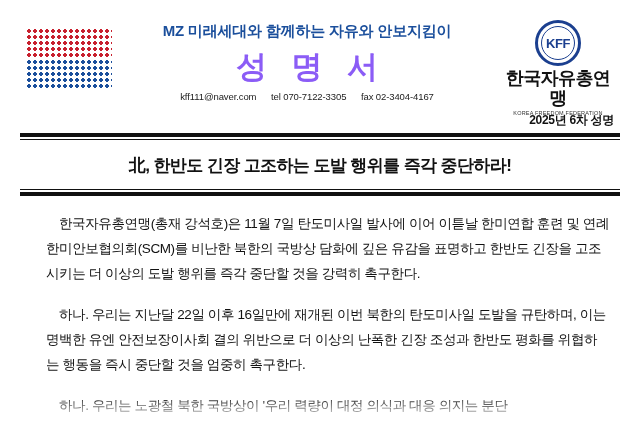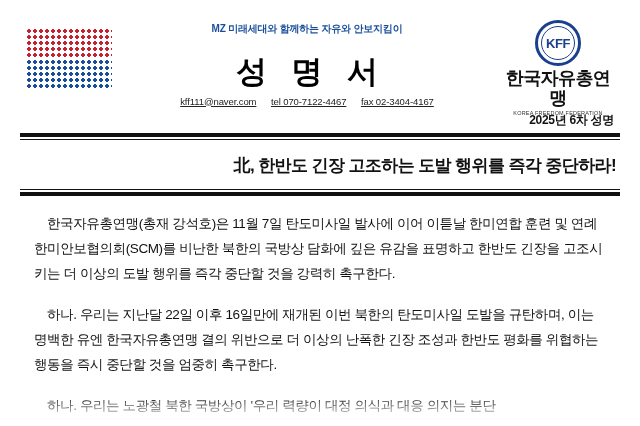--- a/index.html
+++ b/index.html
@@ -53,41 +53,41 @@
       radial-gradient(circle at center, #1b4f9c 42%, transparent 44%) 0 0 / 6px 6px;
   }
 
   
   .center {
     flex: 1 1 auto;
     text-align: center;
     padding-top: 8px;
   }
   .tagline {
-    font-size: 10px;
+    font-size: 15px;
     font-weight: bold;
     color: #1b4f9c;
     letter-spacing: -0.2px;
     margin-bottom: 2px;
   }
   .doc-title {
     font-size: 31px;
     font-weight: bold;
-    color: #000000;
+    color: #8b5cf6;
     letter-spacing: 8px;
     line-height: 1.15;
-    margin: 18px 0 6px 0;
+    margin: 8px 0 6px 0;
     text-indent: 8px;
   }
   .contact {
     font-size: 9.5px;
     color: #222;
     letter-spacing: -0.1px;
   }
-  .contact span { margin: 12px 6px; text-decoration: underline; }
+  .contact span { margin: 12px 6px; }
 
   
   .seal-wrap {
     width: 112px;
     flex: 0 0 auto;
     text-align: center;
     padding-top: 6px;
   }
   .seal {
     width: 46px;
@@ -146,21 +146,21 @@
     margin: 0 20px;
   }
   .rule-thin {
     height: 1px;
     background: #111;
     margin: 2px 20px 0 20px;
   }
 
   
   .headline {
-    text-align: right;
+    text-align: center;
     font-size: 17px;
     font-weight: bold;
     color: #111;
     letter-spacing: -0.6px;
     padding: 14px 24px 12px 24px;
   }
 
   .rule-thin2 {
     height: 1px;
     background: #111;
@@ -173,21 +173,21 @@
   }
 
   
   .body {
     padding: 16px 30px 0 30px;
     font-size: 13.5px;
     line-height: 1.85;
     color: #111;
     letter-spacing: -0.4px;
   }
-  .para { margin: 0 0 16px 4px; text-indent: 13px; }
+  .para { margin: 0 0 16px 16px; text-indent: 13px; }
   .para.last { color: #3a3a3a; }
   .fade {
     position: absolute;
     left: 0;
     bottom: 0;
     width: 640px;
     height: 26px;
     background: linear-gradient(to bottom, rgba(255,255,255,0), #ffffff 85%);
     pointer-events: none;
   }
@@ -202,21 +202,21 @@
     <div class="emblem">
       <div class="half top"></div>
       <div class="half bottom"></div>
     </div>
 
     <div class="center">
       <div class="tagline">MZ 미래세대와 함께하는 자유와 안보지킴이</div>
       <div class="doc-title">성 명 서</div>
       <div class="contact">
         <span>kff111@naver.com</span>
-        <span>tel 070-7122-4467</span>
+        <span>tel 070-7122-3305</span>
         <span>fax 02-3404-4167</span>
       </div>
     </div>
 
     <div class="seal-wrap">
       <div class="seal">
         <span class="seal-text">KFF</span>
       </div>
       <div class="org-name">한국자유총연맹</div>
       <div class="org-name-en">KOREA FREEDOM FEDERATION</div>
@@ -229,19 +229,19 @@
   <div class="rule-thick"></div>
   <div class="rule-thin"></div>
 
   <div class="headline">北, 한반도 긴장 고조하는 도발 행위를 즉각 중단하라!</div>
 
   <div class="rule-thin2"></div>
   <div class="rule-thick2"></div>
 
   <div class="body">
     <p class="para">한국자유총연맹(총재 강석호)은 11월 7일 탄도미사일 발사에 이어 이튿날 한미연합 훈련 및 연례 한미안보협의회(SCM)를 비난한 북한의 국방상 담화에 깊은 유감을 표명하고 한반도 긴장을 고조시키는 더 이상의 도발 행위를 즉각 중단할 것을 강력히 촉구한다.</p>
-    <p class="para">하나. 우리는 지난달 22일 이후 16일만에 재개된 이번 북한의 탄도미사일 도발을 규탄하며, 이는 명백한 유엔 한국자유총연맹 결의 위반으로 더 이상의 난폭한 긴장 조성과 한반도 평화를 위협하는 행동을 즉시 중단할 것을 엄중히 촉구한다.</p>
+    <p class="para">하나. 우리는 지난달 22일 이후 16일만에 재개된 이번 북한의 탄도미사일 도발을 규탄하며, 이는 명백한 유엔 안전보장이사회 결의 위반으로 더 이상의 난폭한 긴장 조성과 한반도 평화를 위협하는 행동을 즉시 중단할 것을 엄중히 촉구한다.</p>
     <p class="para last">하나. 우리는 노광철 북한 국방상이 '우리 력량이 대정 의식과 대응 의지는 분단</p>
   </div>
 
   <div class="fade"></div>
 
 </div>
 
 </body></html>

